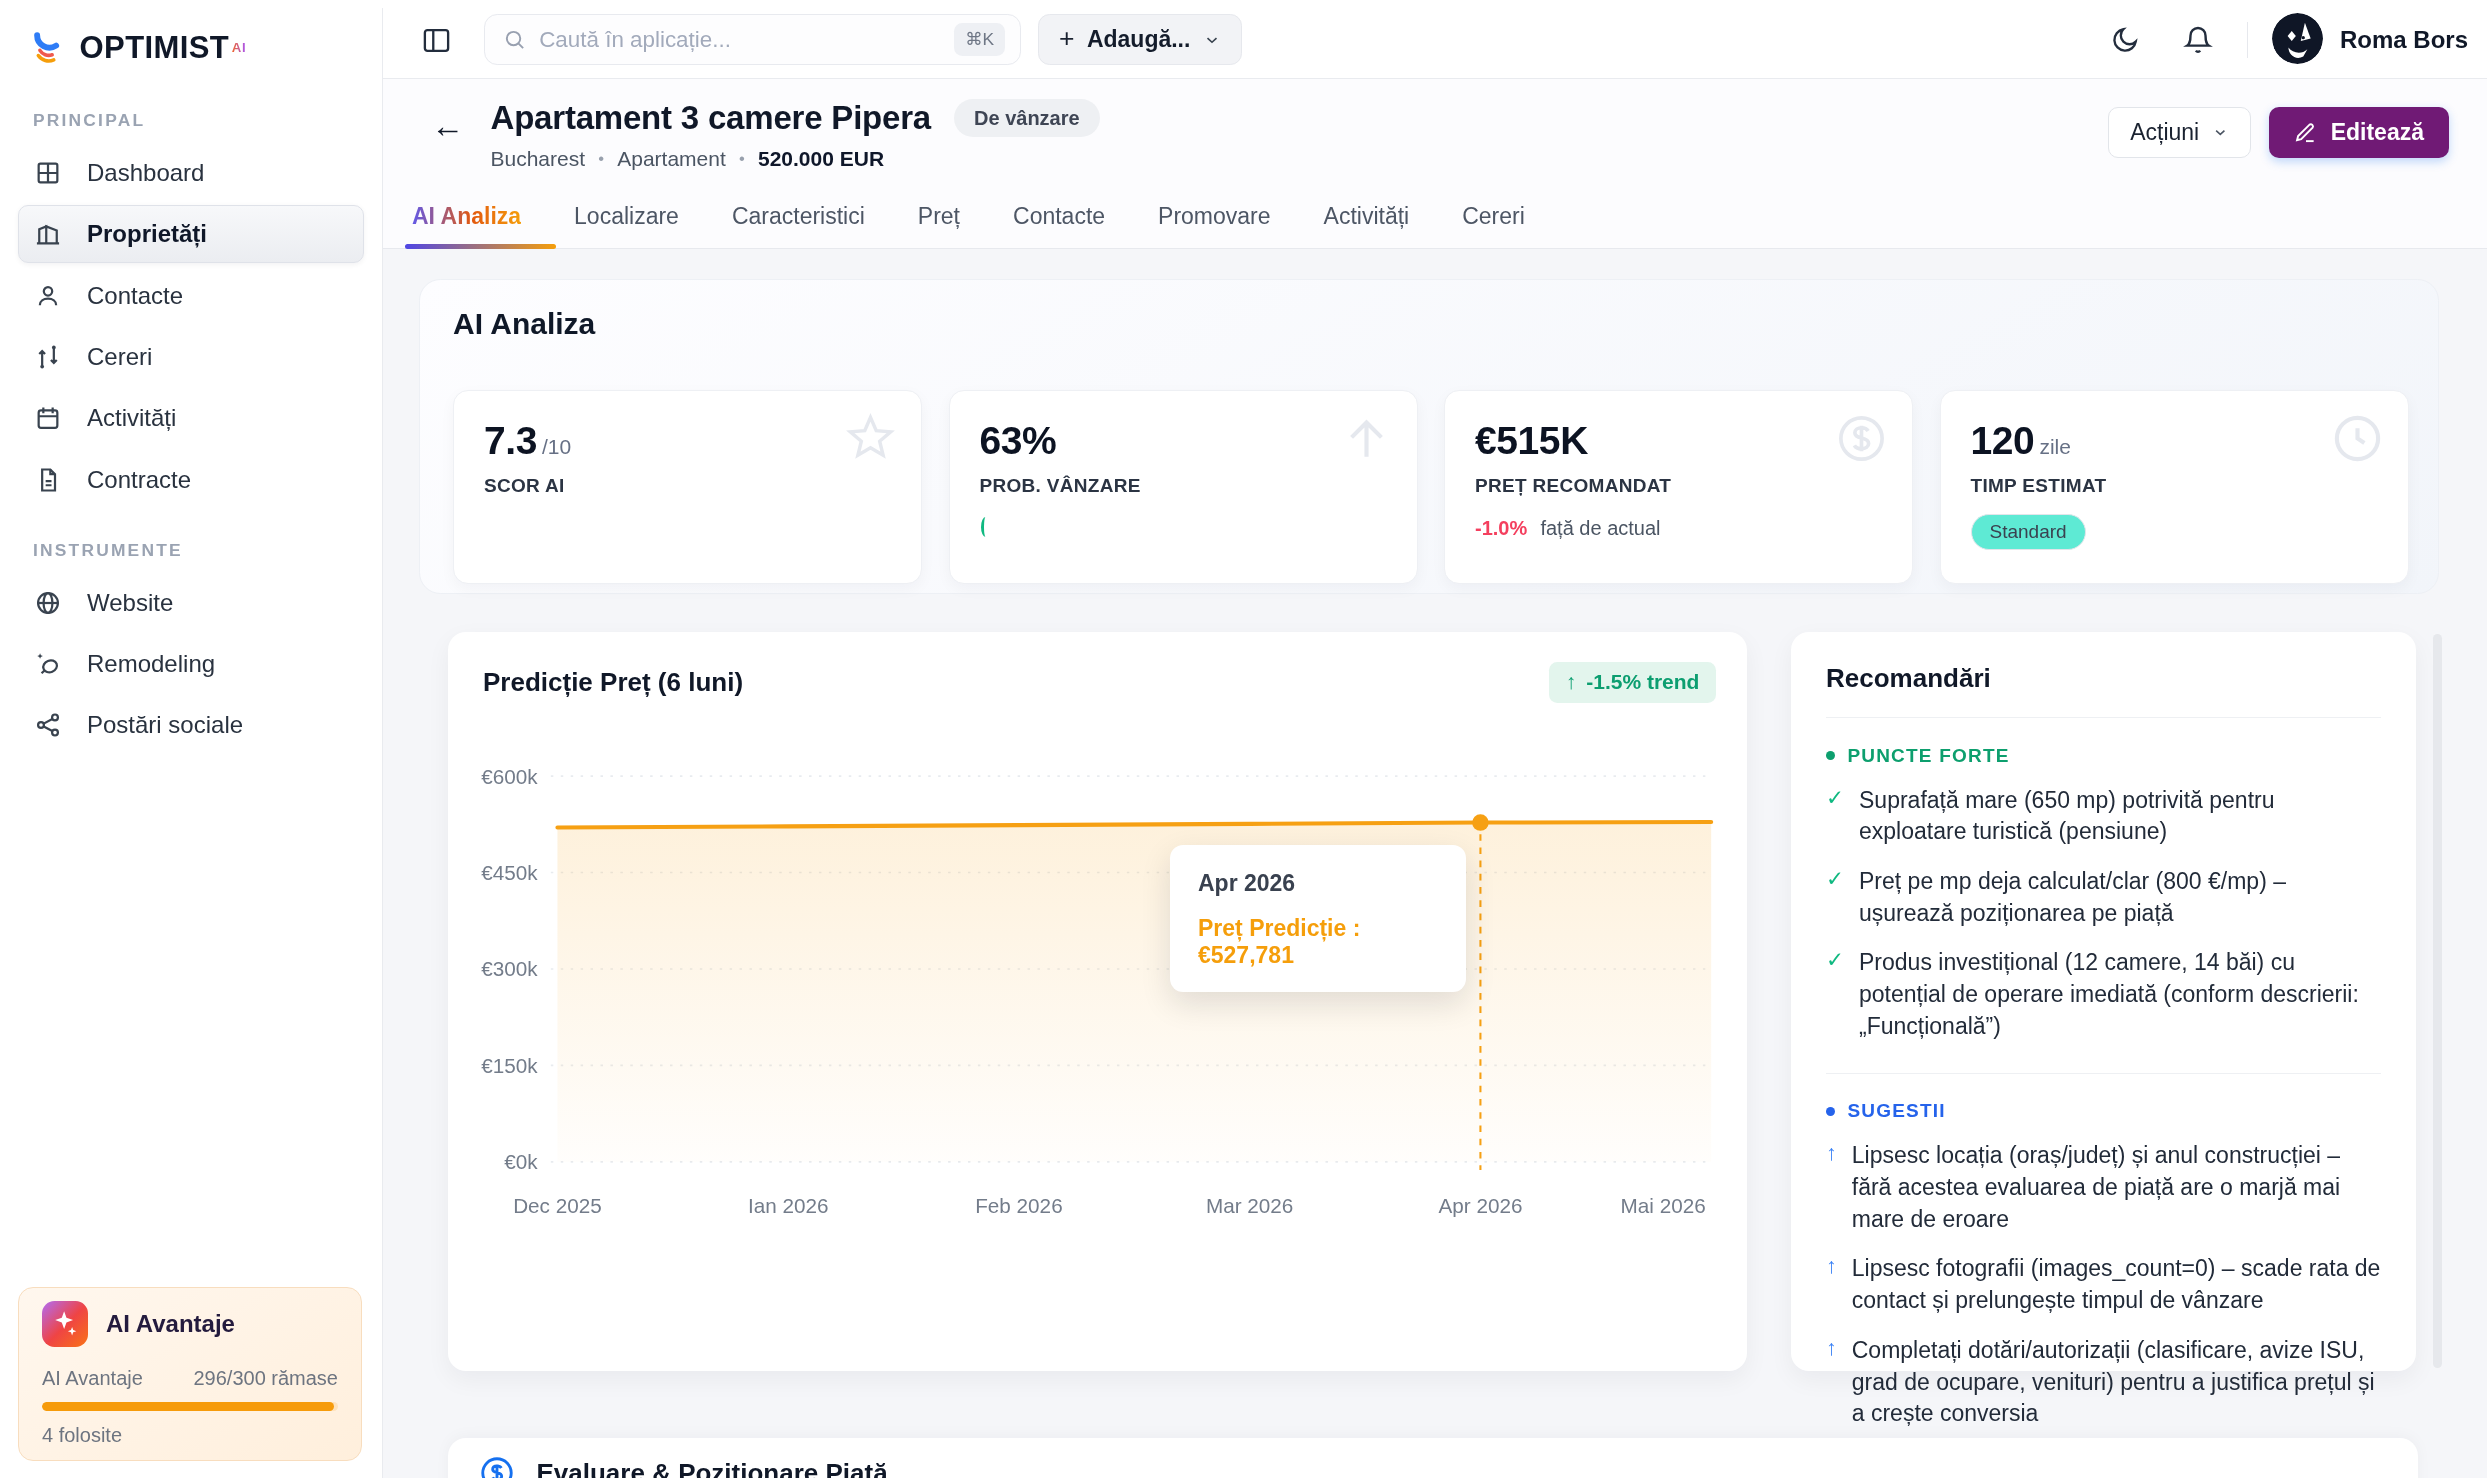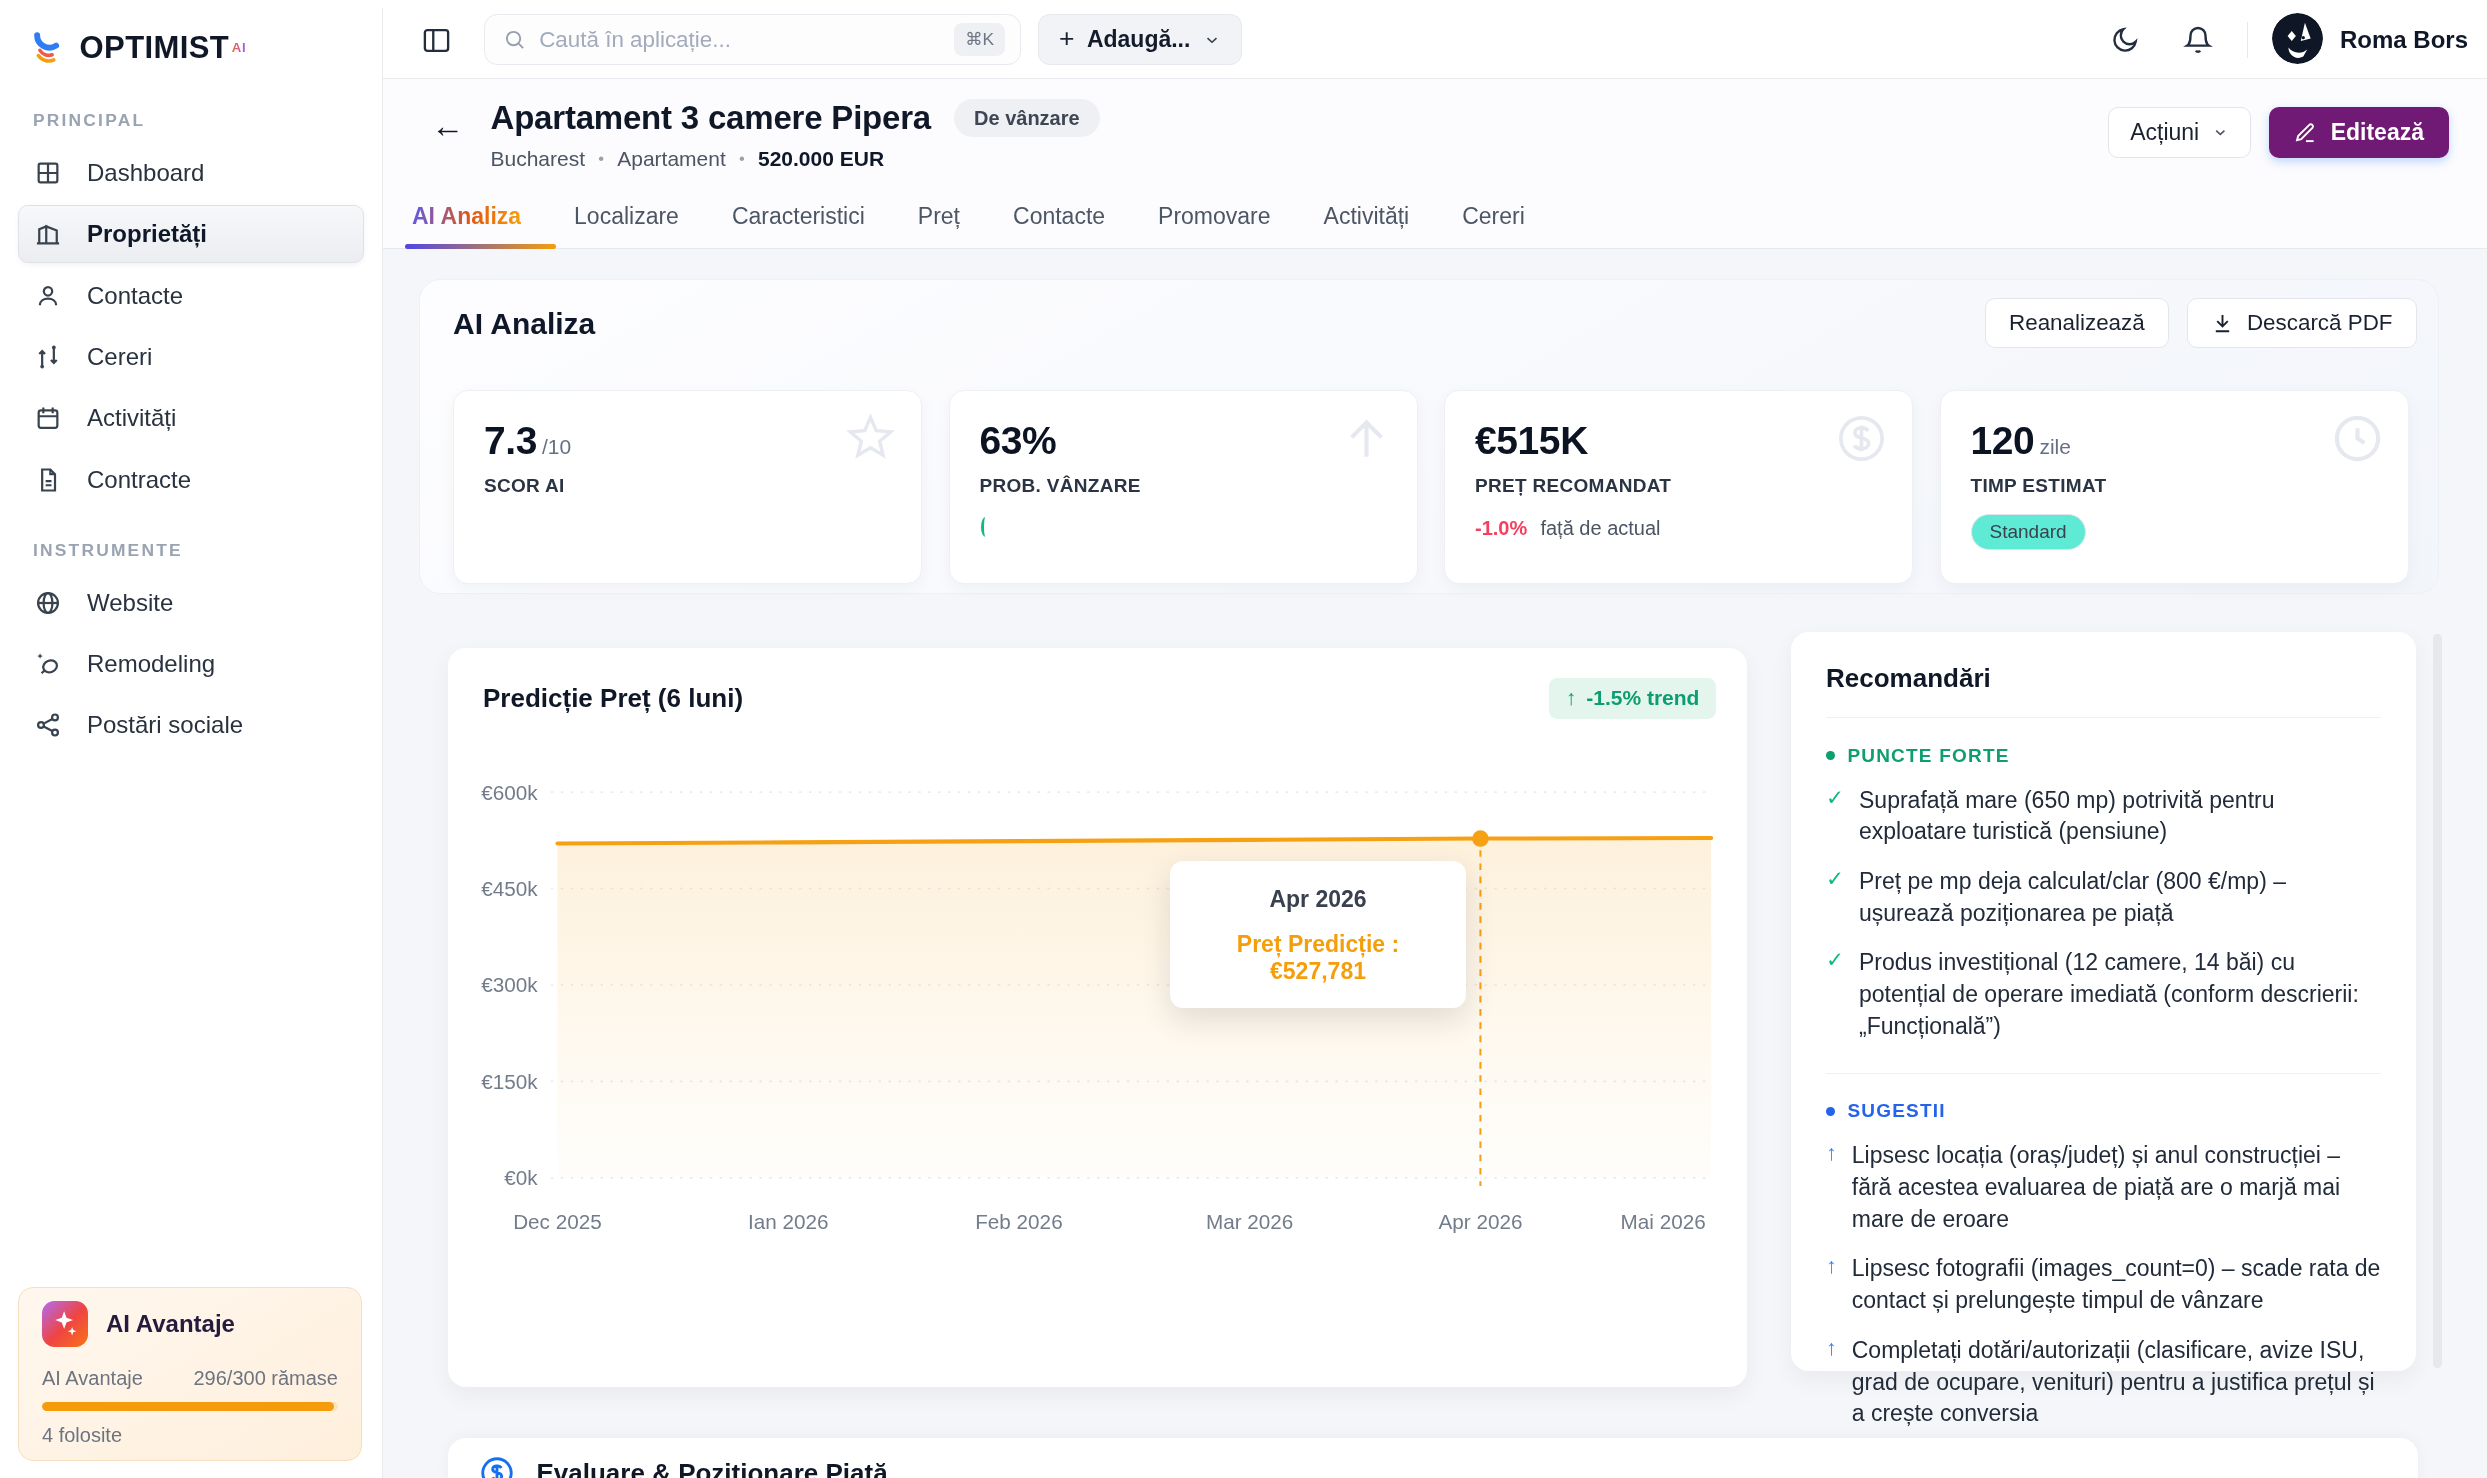--- a/index.html
+++ b/index.html
@@ -84,21 +84,21 @@
   .stat-suffix { font-size:21px; font-weight:500; color:#667085; }
   .stat-label { margin-top:12.4px; font-size:19px; font-weight:600; color:#2b3443; letter-spacing:0.3px; }
   .stat-bigicon { position:absolute; top:20px; right:23px; color:#e5e8ee; }
   .stat-delta-row { margin-top:20px; display:flex; gap:13.2px; font-size:20px; align-items:baseline; }
   .stat-delta { color:#f43f5e; font-weight:600; }
   .stat-delta-note { color:#4b5563; }
   .stat-mini-pill { display:inline-block; margin-top:16.6px; border:0.8px solid #e2e5ea; border-radius:827px; padding:5.8px 18px; font-size:19px; color:#3a4250; background:#5eead4; }
   .stat-greenarc { position:absolute; left:31px; top:126px; width:9px; height:20px; border-left:3.3px solid #10b981; border-radius:50% 0 0 50%/50% 0 0 50%; }
 
   
-  .chart-card { position:absolute; left:65px; top:399px; width:1299px; height:739px; background:#fff; border-radius:18px; box-shadow:0 8.3px 25px rgba(16,24,40,.05);text-align:center; }
+  .chart-card { position:absolute; left:65px; top:383px; width:1299px; height:739px; background:#fff; border-radius:18px; box-shadow:0 8.3px 25px rgba(16,24,40,.05); }
   .chart-title { position:absolute; left:35px; top:35px; font-size:26px; font-weight:700; color:#101828; }
   .trend-badge { position:absolute; right:31px; top:30px; background:#e3f5ed; border-radius:8.3px; padding:8.3px 16.6px; display:flex; gap:10px; align-items:center; font-size:21px; font-weight:600; color:#0c9e70; }
   .chart-svg-host { position:absolute; left:30px; top:124px; width:1258px; height:464px; }
   .chart-tooltip { position:absolute; left:722px; top:213px; width:296px; height:147px; background:#fff; border-radius:13.2px; box-shadow:0 11.6px 31px rgba(16,24,40,.12); padding:25px 28px; z-index:5; }
   .tip-title { font-size:23px; font-weight:600; color:#39414f; }
   .tip-value { margin-top:18px; font-size:23px; font-weight:600; color:#f59e0b; }
 
   
   .reco-card { position:absolute; left:1408px; top:383px; width:625px; height:739px; background:#fff; border-radius:18px; box-shadow:0 8.3px 25px rgba(16,24,40,.05); padding:31px 35px; }
   .reco-title { font-size:26px; font-weight:700; color:#101828; }
@@ -362,33 +362,20 @@
         <div class="tab">Promovare</div>
         <div class="tab">Activități</div>
         <div class="tab">Cereri</div>
       </div>
     </div>
 
     <div class="scroll">
 
       <section class="analysis-panel">
         <div class="panel-title">AI Analiza</div>
-        <div class="panel-btns">
-          <button class="btn-light">
-            <span>Reanalizează</span>
-          </button>
-          <button class="btn-light">
-            <span style="color:#1a2230;">
-              <svg width="23" height="23" viewBox="0 0 24 24" fill="none" stroke="currentColor" stroke-width="2">
-                  <path d="M12 3v11M6.5 9.5L12 15l5.5-5.5M5 20h14"></path>
-                </svg>
-            </span>
-            <span>Descarcă PDF</span>
-          </button>
-        </div>
 
         <div class="stats-row">
           <div class="stat-card">
             <div class="stat-value-row">
               <span class="stat-value">7.3</span>
               <span class="stat-suffix">/10</span>
             </div>
             <div class="stat-label">SCOR AI</div>
             <span class="stat-bigicon">
               <svg width="55" height="55" viewBox="0 0 24 24" fill="none" stroke="currentColor" stroke-width="1.5">

